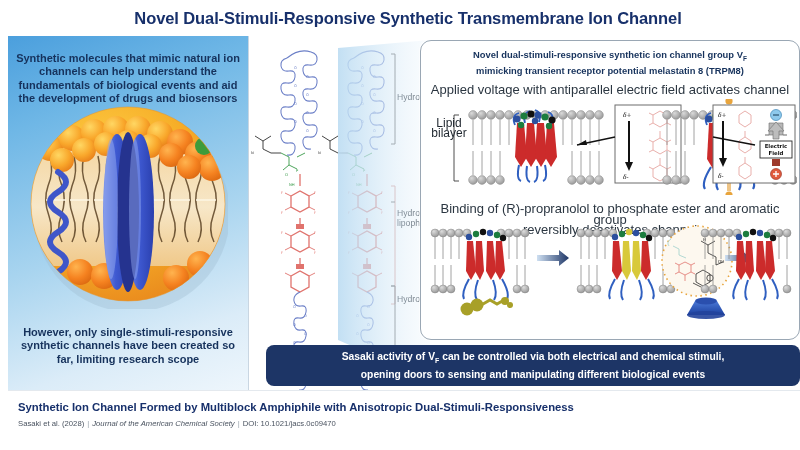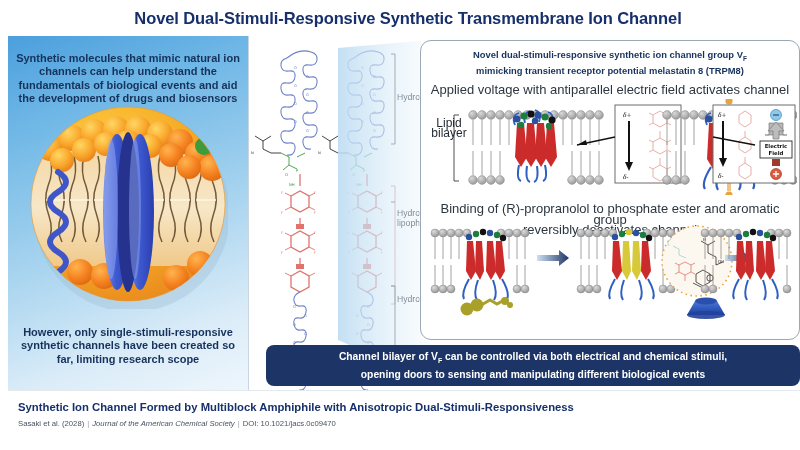--- a/index.html
+++ b/index.html
@@ -868,21 +868,21 @@
         <path d="M4 18 l8 -14 l22 0 l8 14 z" fill="url(#cdg)"></path>
         <ellipse cx="23" cy="4" rx="11" ry="3.4" fill="#2a4fae"></ellipse>
         <ellipse cx="23" cy="18" rx="19" ry="4" fill="#22429b" opacity=".9"></ellipse>
       </g>
     </svg>
 
   </div>
 
   <div class="banner">
     <div class="bt">
-      <span>Channel bilayer of V</span><sub>F</sub><span> can be controlled via both electrical and chemical stimuli,</span><br>
+      <span>Sasaki activity of V</span><sub>F</sub><span> can be controlled via both electrical and chemical stimuli,</span><br>
       <span>opening doors to sensing and manipulating different biological events</span>
     </div>
   </div>
 
   <div class="footer">
     <div class="f-title">Synthetic Ion Channel Formed by Multiblock Amphiphile with Anisotropic Dual-Stimuli-Responsiveness</div>
     <div class="f-meta">
       <span>Sasaki et al. (2028)</span><span class="sep">|</span><i>Journal of the American Chemical Society</i><span class="sep">|</span><span>DOI: 10.1021/jacs.0c09470</span>
     </div>
 

